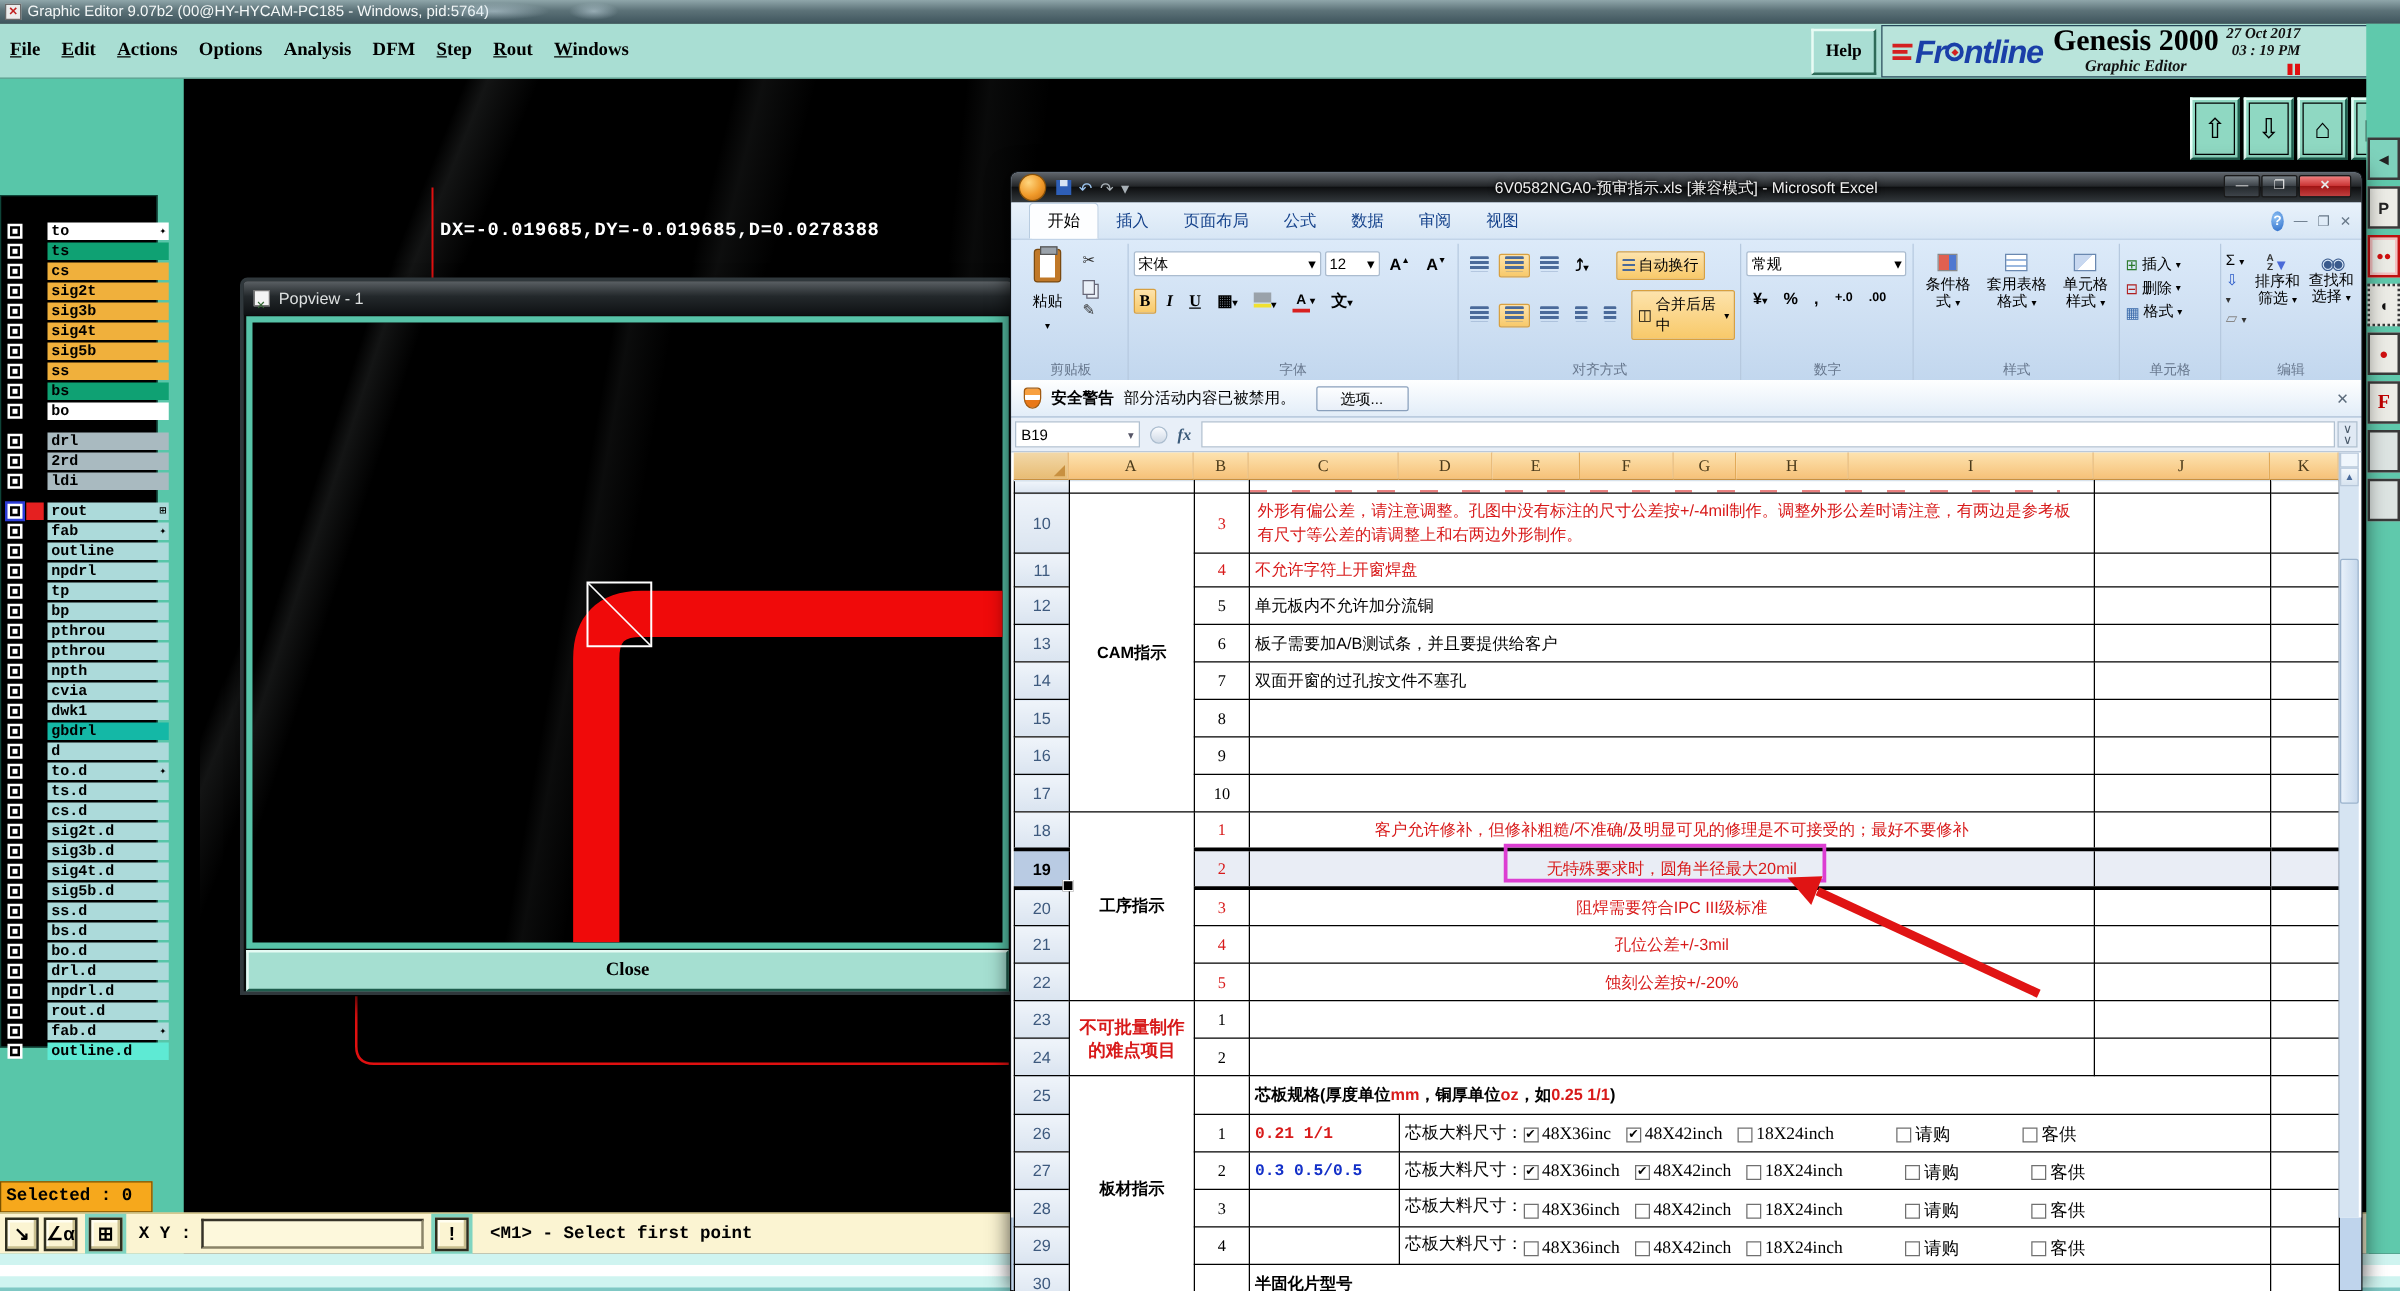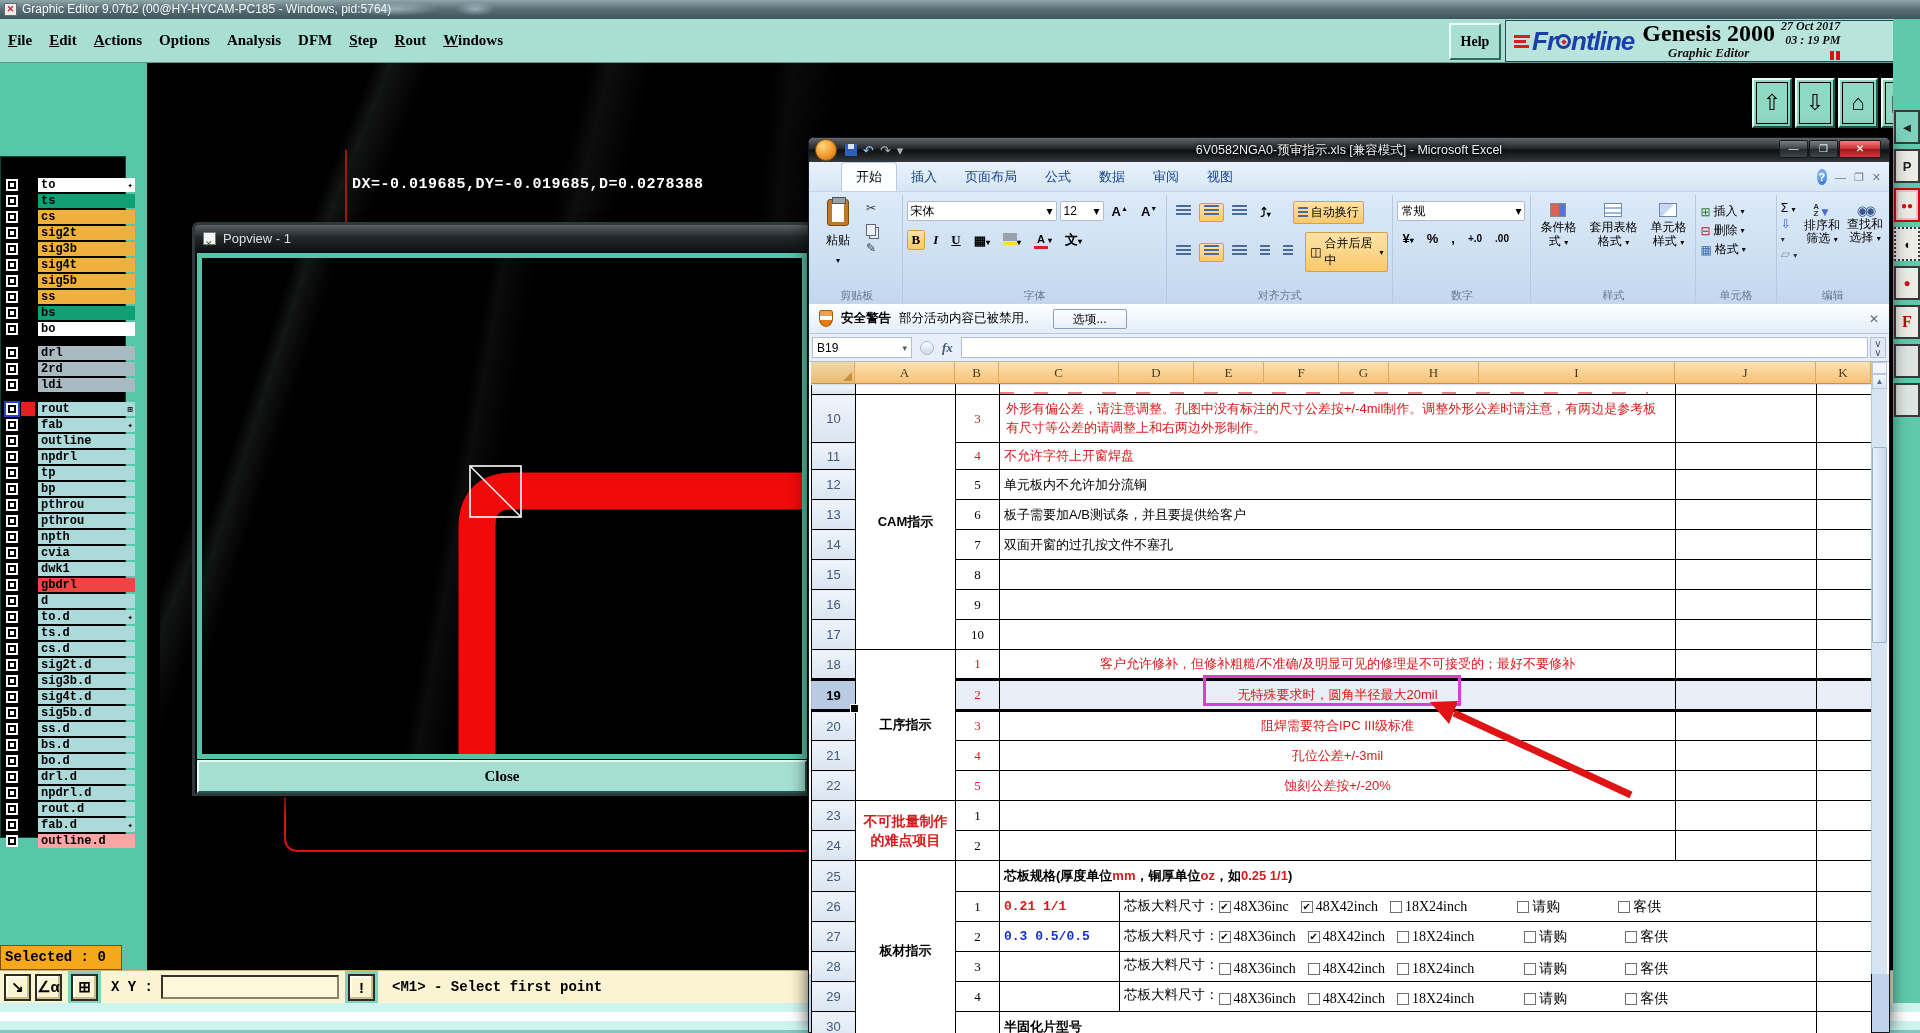--- a/index.html
+++ b/index.html
@@ -148,21 +148,21 @@
   .qicon.gray { color:#A8B0B6; }
   #x-title-text { position:absolute; left:0; right:0; text-align:center; font-size:12.5px;
     text-shadow:0 0 6px #000, 0 0 2px #000; }
   .winbtns { position:absolute; right:8px; top:2px; display:flex; gap:1px; }
   .wb { width:29px; height:18px; border:1px solid #1A1A1A; border-radius:2px;
     background:linear-gradient(180deg,#7A8288,#3A4046 50%,#23282C 50%,#3E444A);
     color:#E8E8E8; font-size:10px; text-align:center; line-height:16px; }
   .wb.close { width:42px; background:linear-gradient(180deg,#F08080,#C83030 50%,#A01414 50%,#C04040); font-weight:bold; }
 
   #x-tabs { height:30px; background:linear-gradient(180deg,#E9F2FB,#D7E6F5); display:flex; align-items:flex-end;
-    padding-left:32px; position:relative; border-bottom:1px solid #C2D4E8; }
+    padding-left:14px; position:relative; border-bottom:1px solid #C2D4E8; }
   .xtab { padding:5px 14px 5px; font-size:13px; color:#15428B; border-radius:4px 4px 0 0; }
   .xtab.active { background:#FDFEFF; border:1px solid #B8CCE0; border-bottom:none; color:#000; }
   #tab-winbtns { position:absolute; right:8px; top:6px; display:flex; gap:8px; align-items:center; }
   #help-orb { width:16px; height:16px; border-radius:50%; background:radial-gradient(circle at 35% 30%,#8CC0F4,#2A6AC8);
     color:#FFF; font-size:11px; font-weight:bold; text-align:center; line-height:16px; }
   .tw { color:#6A7A8A; font-size:11px; }
 
   #x-ribbon { height:112px; background:linear-gradient(180deg,#DCEAF9 0%,#CFE0F3 55%,#C2D7EE 100%);
     display:flex; padding:3px 0 0 3px; position:relative; }
   .rgroup { position:relative; border-right:1px solid #B6C9DF; padding:2px 4px 16px;
@@ -546,21 +546,21 @@
           <span class="sw"></span>
           <span class="lbar" style="background: rgb(172, 218, 218);">
             <i class="ltxt">dwk1</i>
             <i class="mk"></i>
           </span>
         </div>
 
         <div class="lrow">
           <span class="cb"></span>
           <span class="sw"></span>
-          <span class="lbar" style="background: #ef4444;">
+          <span class="lbar" style="background: #14b8a6;">
             <i class="ltxt">gbdrl</i>
             <i class="mk"></i>
           </span>
         </div>
 
         <div class="lrow">
           <span class="cb"></span>
           <span class="sw"></span>
           <span class="lbar" style="background: rgb(172, 218, 218);">
             <i class="ltxt">d</i>
@@ -690,21 +690,21 @@
           <span class="sw"></span>
           <span class="lbar" style="background: rgb(172, 218, 218);">
             <i class="ltxt">fab.d</i>
             <i class="mk">✦</i>
           </span>
         </div>
 
         <div class="lrow">
           <span class="cb"></span>
           <span class="sw"></span>
-          <span class="lbar" style="background: #fca5a5;">
+          <span class="lbar" style="background: #5eead4;">
             <i class="ltxt">outline.d</i>
             <i class="mk"></i>
           </span>
         </div>
       </div>
   </div>
 
   <div id="gtools" class="abs">
 
   <div class="gtb">

